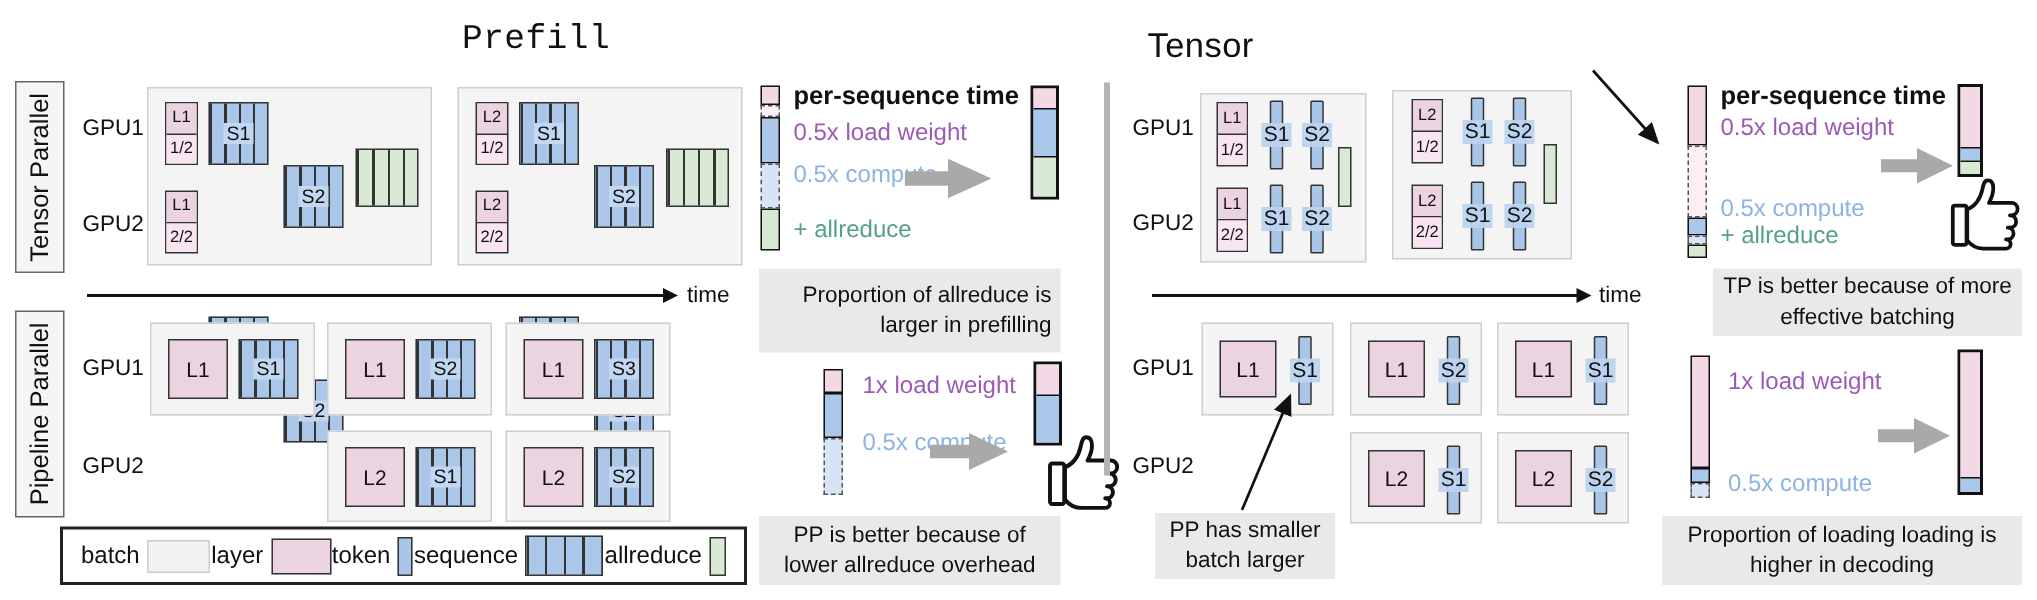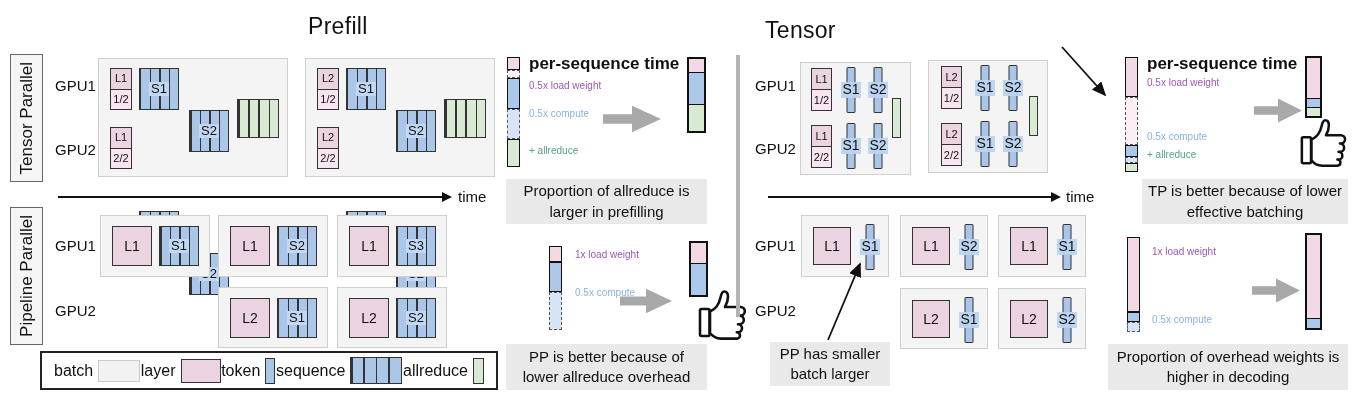--- a/index.html
+++ b/index.html
@@ -27,21 +27,21 @@
   .bar{display:flex;flex-direction:column;width:13px;}
   .seg{width:13px;box-sizing:border-box;border:1px solid #111;}
   .seg.dash{border:1.2px dashed #555;}
   .pink{background:#f3d8e6;} .pinkl{background:#fbeef5;}
   .blue{background:#abc8ea;} .bluel{background:#d6e4f5;}
   .green{background:#d9ead4;}
   .resultbar{display:flex;flex-direction:column;width:15px;border:2px solid #111;box-sizing:content-box;}
   .resultbar .rseg{width:15px;box-sizing:border-box;}
   .resultbar .rseg + .rseg{border-top:1.5px solid #111;}
   .pstitle{font-size:17px;font-weight:700;white-space:nowrap;}
-  .ptext{font-size:10px;white-space:nowrap;}
+  .ptext{font-size:16px;white-space:nowrap;}
   .purple{color:#9c59b5;} .cblue{color:#8db3e2;} .cteal{color:#55a08c;}
   .note{background:#e9e9e9;font-size:15px;line-height:1.35;text-align:center;display:flex;align-items:center;justify-content:center;padding:3px 6px;box-sizing:border-box;}
   .timeaxis{height:2px;background:#111;}
   .timeaxis::after{content:"";position:absolute;right:-9px;top:-4px;border-left:10px solid #111;border-top:5px solid transparent;border-bottom:5px solid transparent;}
   .timelbl{font-size:15px;}
   .garrow{background:#a9a9a9;clip-path:polygon(0 34%,50% 34%,50% 6%,100% 50%,50% 94%,50% 66%,0 66%);}
   .divider{background:#b3b3b3;}
   .legend{border:2px solid #222;display:flex;align-items:center;justify-content:space-between;padding:0 12px;box-sizing:border-box;font-size:16px;}
   .legend .item{display:flex;align-items:center;gap:5px;}
   .sw-batch{width:42px;height:22px;background:#f2f2f2;border:1px solid #ccc;box-sizing:border-box;}
@@ -50,21 +50,21 @@
   .sw-seq{width:52px;height:27px;background:#aac6e8;border:1.5px solid #333;box-sizing:border-box;
           background-image:repeating-linear-gradient(90deg,#333 0px,#333 1.5px,transparent 1.5px,transparent 12.4px);}
   .sw-allred{width:11px;height:26px;background:#d9ead4;border:1.5px solid #333;box-sizing:border-box;}
   svg.thumb{display:block;}
 </style>
 </head>
 <body>
 
 <div class="canvas">
 
-  <div class="abs sec-title" style="left:308px;top:13px;">Prefill</div>
+  <div class="abs sec-title" style="left:308px;top:13px;font-family:Liberation Mono, monospace;">Prefill</div>
 
   <div class="abs vlabel" style="left:10px;top:54px;width:33px;height:128px;">
     <span>Tensor Parallel</span>
   </div>
   <div class="abs gpu" style="left:55px;top:77px;">GPU1</div>
   <div class="abs gpu" style="left:55px;top:141px;">GPU2</div>
 
   <div class="abs batch" style="left:98px;top:58px;width:190px;height:119px;">
     <div class="abs layer2" style="left:11px;top:9px;width:22px;height:42px;">
       <div class="t">L1</div>
@@ -126,21 +126,21 @@
   <div class="abs pstitle" style="left:529px;top:54px;">per-sequence time</div>
   <div class="abs ptext purple" style="left:529px;top:80px;">0.5x load weight</div>
   <div class="abs ptext cblue" style="left:529px;top:108px;">0.5x compute</div>
   <div class="abs ptext cteal" style="left:529px;top:145px;">+ allreduce</div>
   <div class="abs garrow" style="left:603px;top:104px;width:58px;height:30px;"></div>
   <div class="abs resultbar" style="left:687px;top:57px;">
     <div class="rseg pink" style="height:13px;"></div>
     <div class="rseg blue" style="height:32px;"></div>
     <div class="rseg green" style="height:27px;"></div>
   </div>
-  <div class="abs note" style="left:506px;top:179px;width:201px;height:45px;">Proportion of allreduce is larger in prefilling</div>
+  <div class="abs note" style="left:506px;top:179px;width:201px;height:56px;text-align:right;">Proportion of allreduce is larger in prefilling</div>
 
   <div class="abs vlabel" style="left:10px;top:207px;width:33px;height:138px;">
     <span>Pipeline Parallel</span>
   </div>
   <div class="abs gpu" style="left:55px;top:237px;">GPU1</div>
   <div class="abs gpu" style="left:55px;top:302px;">GPU2</div>
 
   <div class="abs batch" style="left:100px;top:215px;width:110px;height:62px;">
     <div class="abs layerbox" style="left:11px;top:10px;width:40px;height:40px;">L1</div>
     <div class="abs seq" style="left:58px;top:10px;width:40px;height:40px;">
@@ -307,21 +307,21 @@
     <div class="rseg pink" style="width:13px;height:40px;"></div>
     <div class="rseg blue" style="width:13px;height:9px;"></div>
     <div class="rseg green" style="width:13px;height:9px;"></div>
   </div>
   <div class="abs" style="left:1298px;top:112px;">
     <svg class="thumb" width="54" height="58" viewBox="0 0 56 58">
       <rect x="4" y="25" width="9.5" height="27" rx="1.5" fill="#fff" stroke="#111" stroke-width="2.6"></rect>
       <path d="M14 49 V27.5 C19 25.5 23 20.5 24.5 13.5 C25.2 10 25.8 7.5 28.2 7.5 C30.8 7.5 32 9.8 32 12.8 C32 16.2 30.8 19.8 29 23 H44.5 C46.9 23 48.8 24.9 48.8 27.3 C48.8 29.7 46.9 31.6 44.5 31.6 H43.5 C45.9 31.6 47.8 33.5 47.8 35.9 C47.8 38.3 45.9 40.2 43.5 40.2 H42 C44.2 40.2 46 42 46 44.2 C46 46.4 44.2 48.2 42 48.2 H40.8 C42.6 48.2 44 49.6 44 51.4 C44 53.2 42.6 54.6 40.8 54.6 H25 C20.5 54.6 17 53 14 49 Z" fill="#fff" stroke="#111" stroke-width="2.6" stroke-linejoin="round"></path>
     </svg>
   </div>
-  <div class="abs note" style="left:1142px;top:179px;width:206px;height:45px;">TP is better because of lower effective batching</div>
+  <div class="abs note" style="left:1142px;top:179px;width:206px;height:45px;">TP is better because of more effective batching</div>
 
   <div class="abs gpu" style="left:755px;top:237px;">GPU1</div>
   <div class="abs gpu" style="left:755px;top:302px;">GPU2</div>
 
   <div class="abs batch" style="left:801px;top:215px;width:88px;height:62px;">
     <div class="abs layerbox" style="left:11px;top:11px;width:38px;height:38px;">L1</div>
     <div class="abs tokgrp" style="left:55px;top:8px;width:26px;height:46px;">
         <div class="tokbar"></div>
         <span class="tokbadge">S1</span>
       </div>
@@ -370,15 +370,15 @@
     <div class="seg blue" style="height:10px;"></div>
     <div class="seg bluel dash" style="height:10px;"></div>
   </div>
   <div class="abs ptext purple" style="left:1152px;top:246px;">1x load weight</div>
   <div class="abs ptext cblue" style="left:1152px;top:314px;">0.5x compute</div>
   <div class="abs garrow" style="left:1252px;top:277px;width:48px;height:27px;"></div>
   <div class="abs resultbar" style="left:1305px;top:233px;width:13px;">
     <div class="rseg pink" style="width:13px;height:83px;"></div>
     <div class="rseg blue" style="width:13px;height:10px;"></div>
   </div>
-  <div class="abs note" style="left:1108px;top:344px;width:240px;height:46px;">Proportion of overhead weights is higher in decoding</div>
+  <div class="abs note" style="left:1108px;top:344px;width:240px;height:46px;">Proportion of loading loading is higher in decoding</div>
 
 </div>
 
 </body></html>

